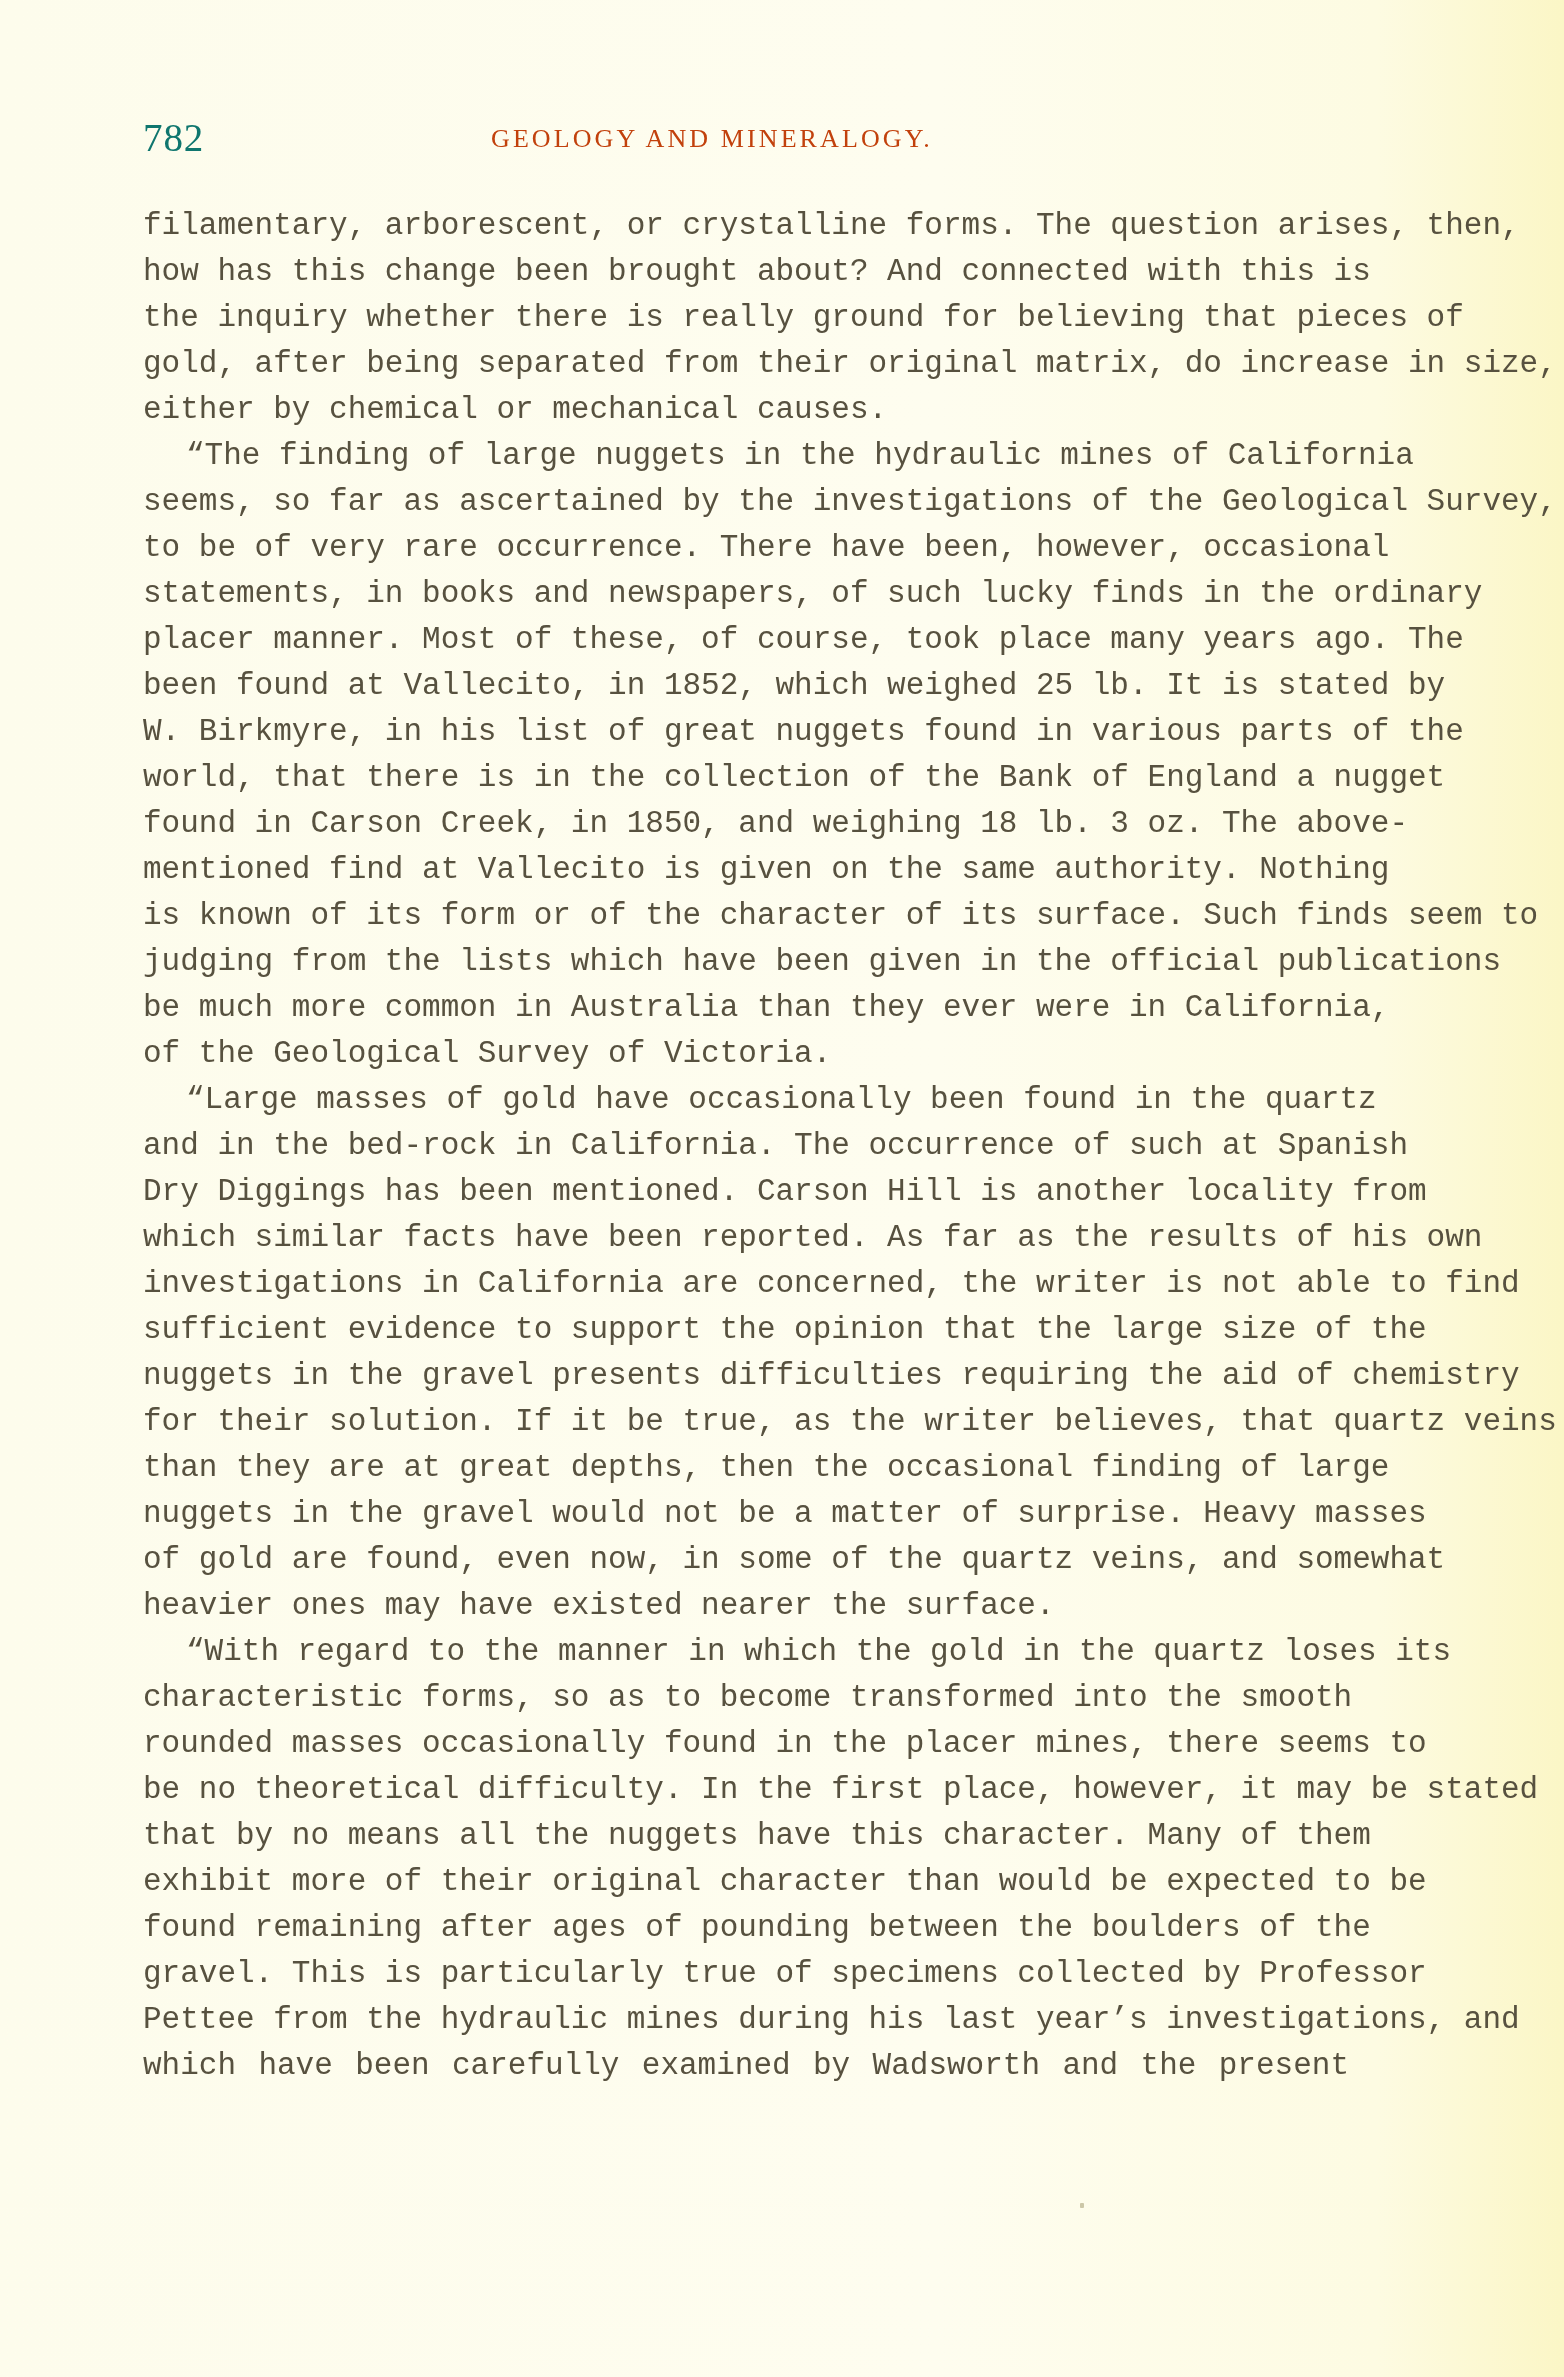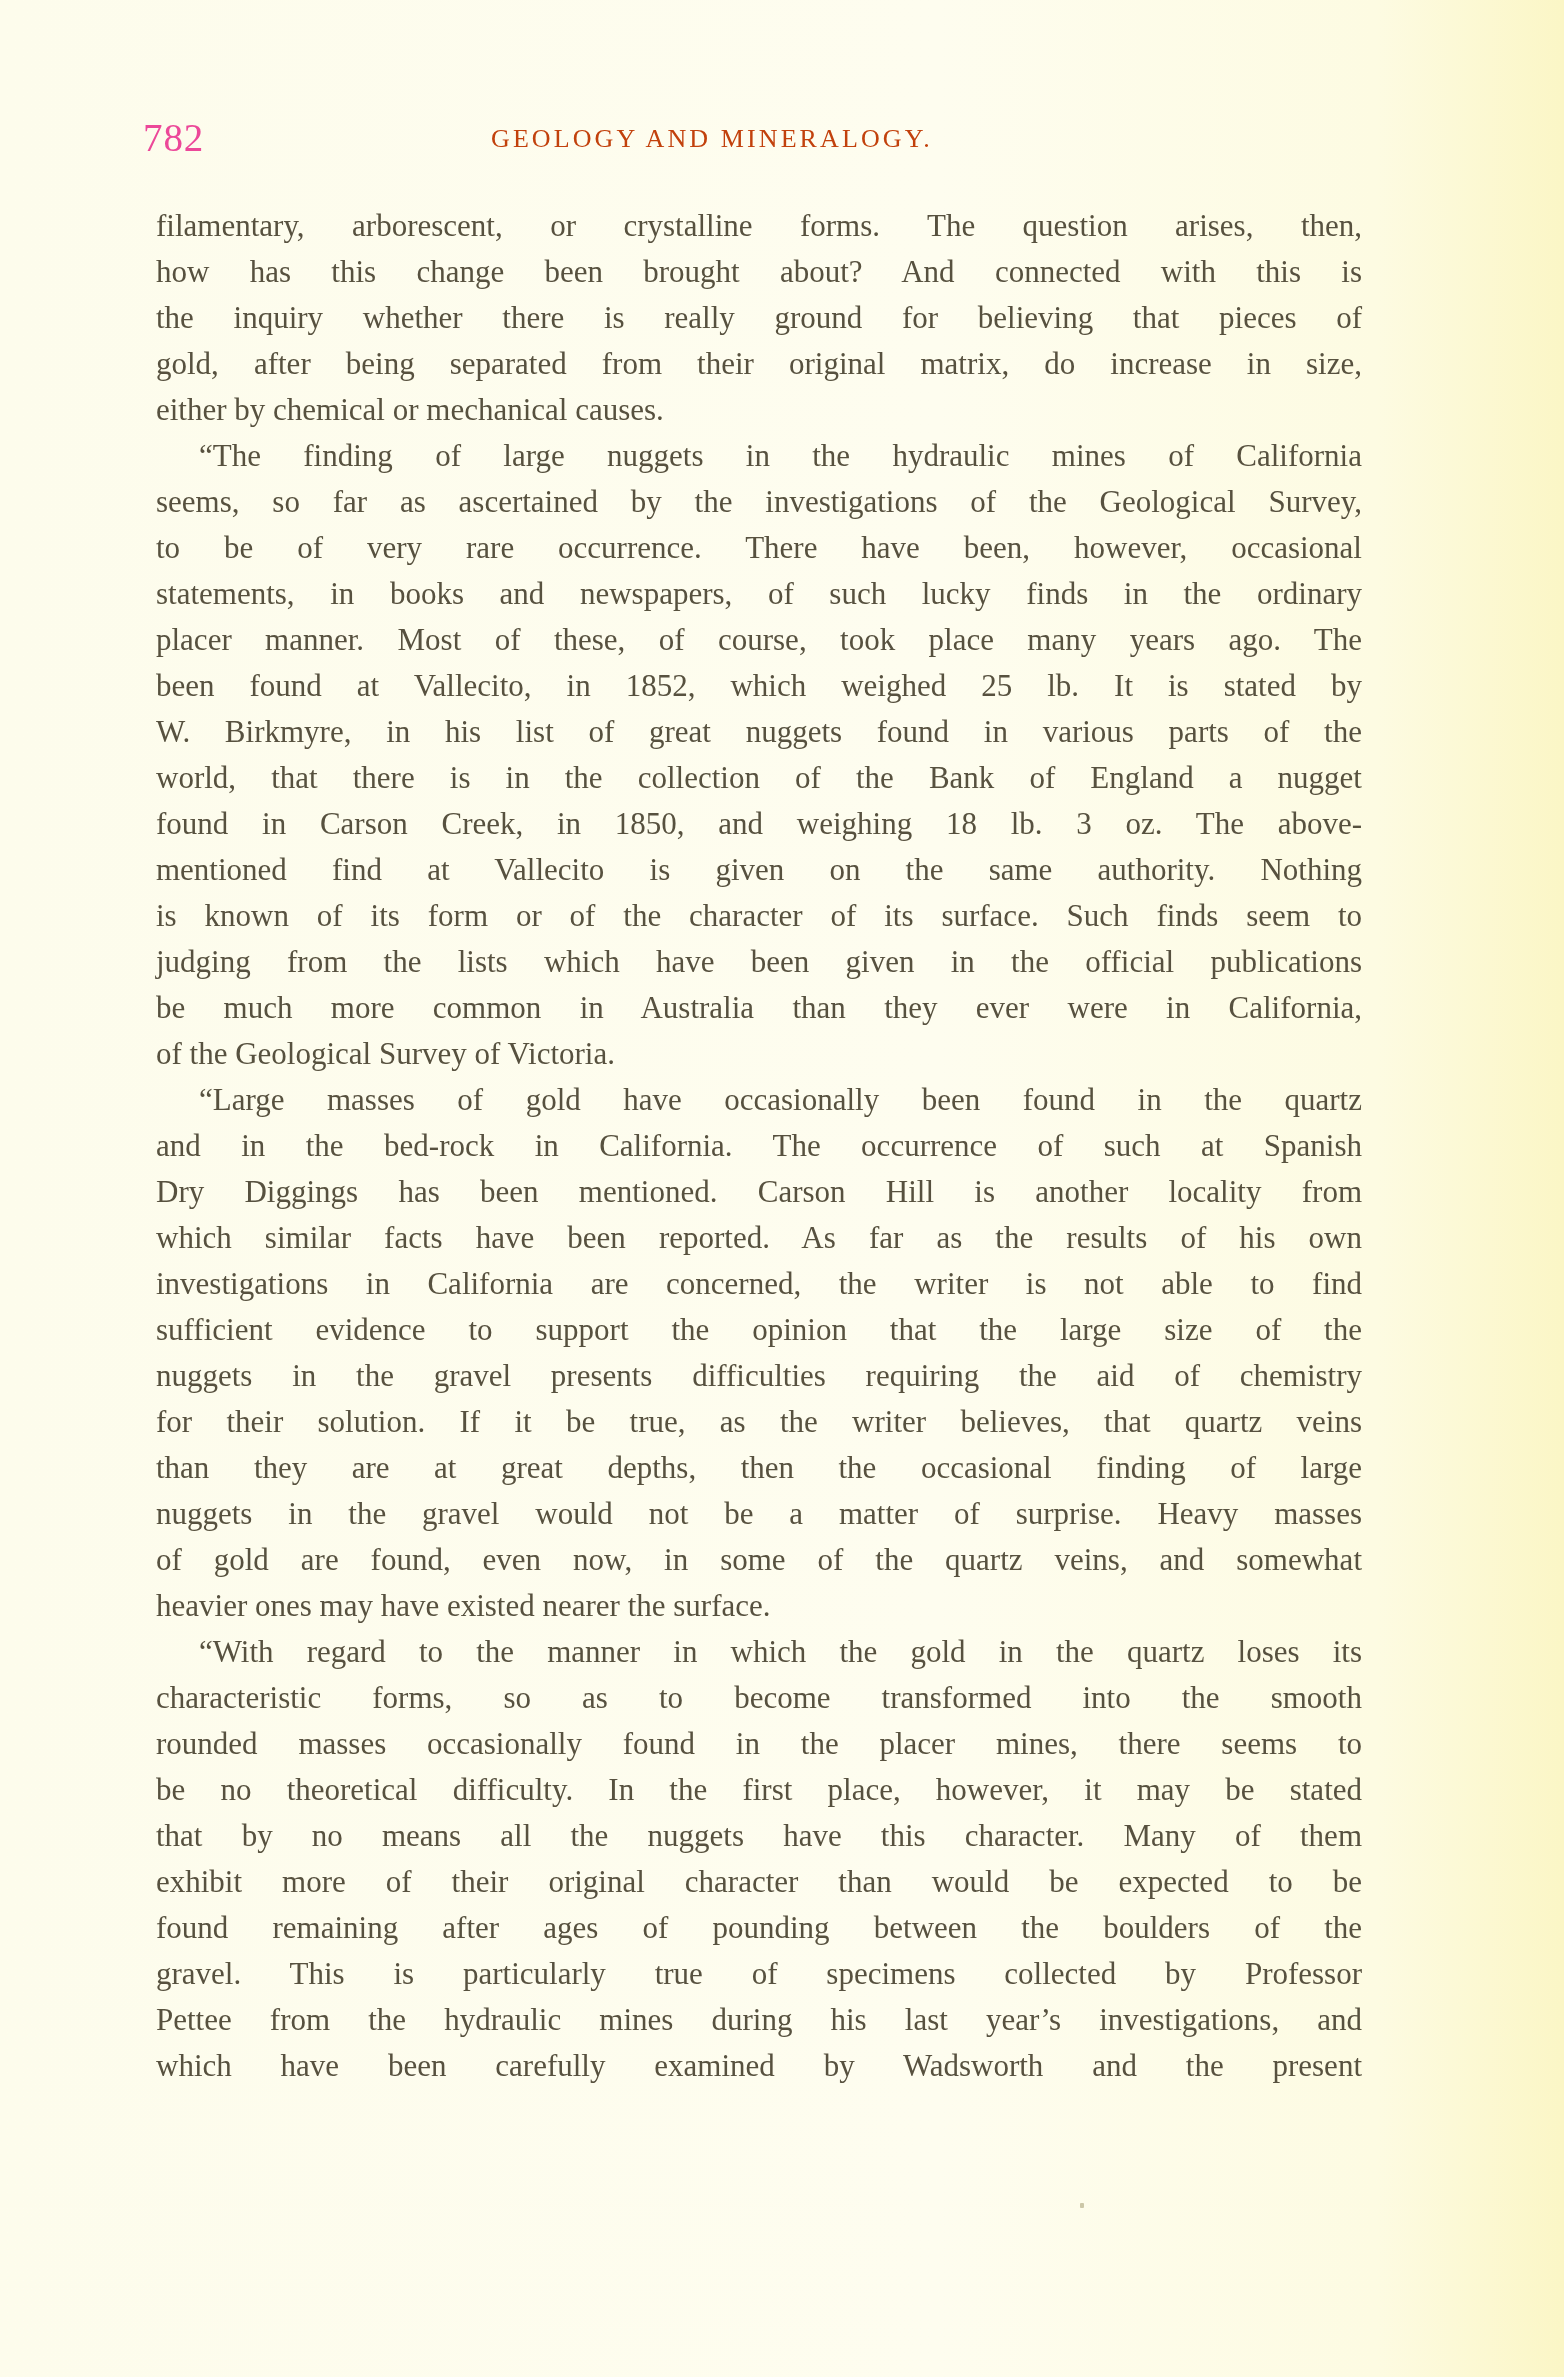--- a/index.html
+++ b/index.html
@@ -5,29 +5,29 @@
   html, body { margin: 0; padding: 0; }
   body {
     width: 1565px; height: 2377px; overflow: hidden;
     background: linear-gradient(90deg, #fdfcec 0%, #fefdef 60%, #fdfbe2 88%, #fbf6c6 100%);
     position: relative;
     font-family: "Liberation Serif", "DejaVu Serif", serif;
     color: #57513f;
   }
   .page-number {
     position: absolute; left: 143px; top: 115px;
-    font-size: 39px; letter-spacing: 0.9px; color: #ec4899;
+    font-size: 39px; letter-spacing: 0.9px; color: #0f766e;
   }
   .running-head {
     position: absolute; left: 491px; top: 124px;
     font-size: 26px; letter-spacing: 3.1px; color: #c2410c;
     text-transform: uppercase;
   }
   .body-text {
-    position: absolute; left: 156px; top: 203px; width: 1206px;
+    position: absolute; left: 143px; top: 203px; width: 1206px; font-family: Liberation Mono, monospace;
   }
   .line {
     display: block; height: 46px; line-height: 46px;
     font-size: 31px; white-space: nowrap;
     text-align: justify; text-align-last: justify;
   }
   .line.indent { padding-left: 43px; }
   .line.last { text-align-last: left; }
   .speck {
     position: absolute; left: 1080px; top: 2203px; width: 3.6px; height: 4.5px;

